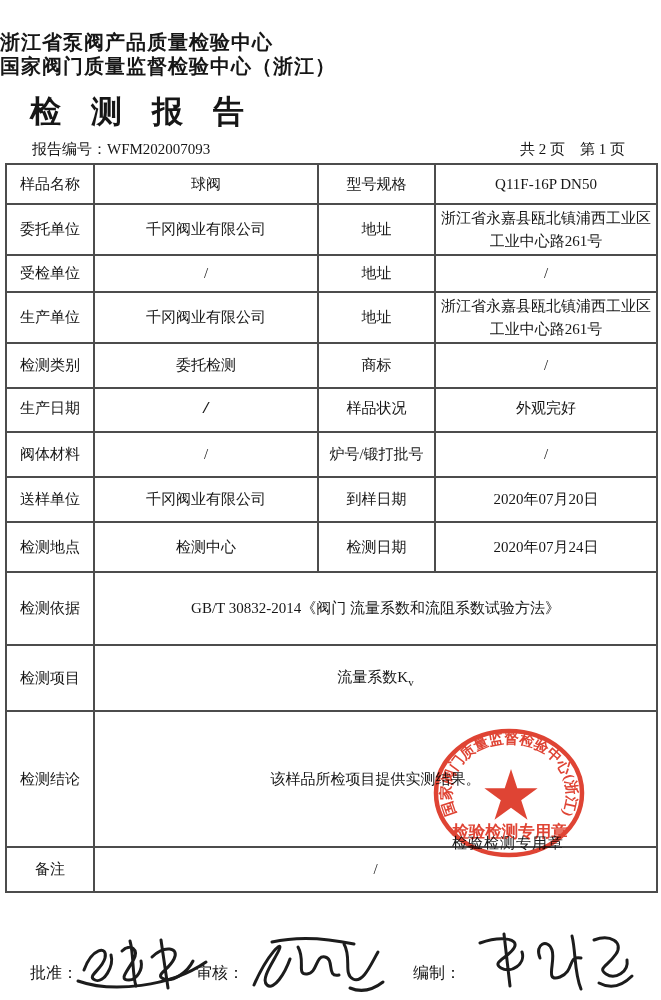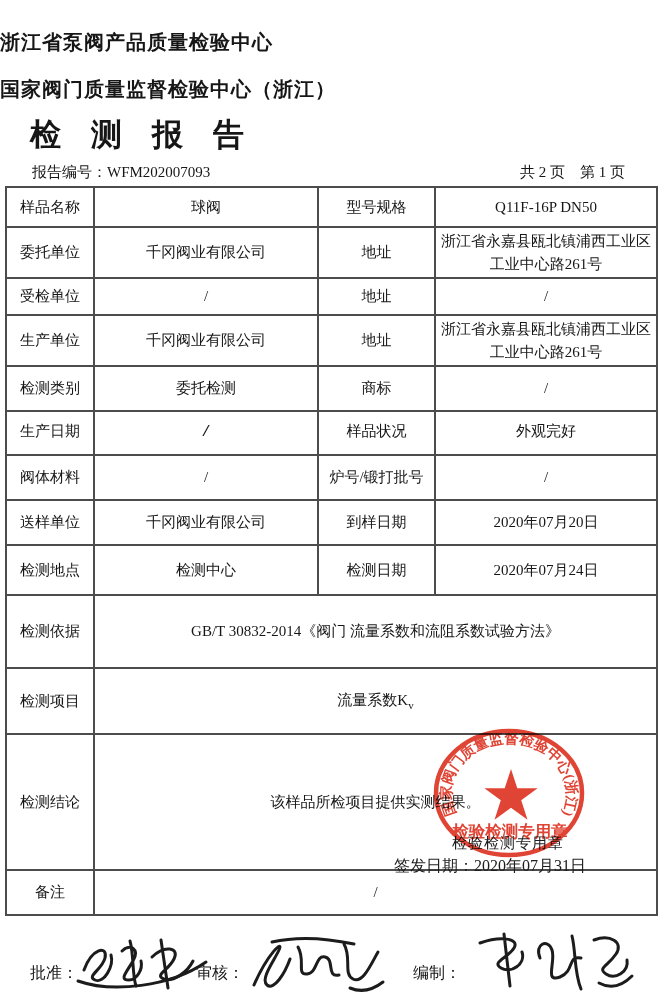--- a/index.html
+++ b/index.html
@@ -8,21 +8,21 @@
     width: 661px; height: 1000px; position: relative;
     background: #ffffff; color: #161616; overflow: hidden;
     font-family: "Liberation Serif", "DejaVu Serif", serif;
   }
   
   .org-title {
     text-align: left; font-weight: bold; font-size: 20px;
     letter-spacing: 1px; line-height: 1.2;
   }
   .org-title.first { padding-top: 30px; }
-  .org-title.second { margin-top: 23px; }
+  .org-title.second { margin-top: 0; }
   .report-title {
     font-weight: bold; font-size: 31px;
     margin-top: 13px; letter-spacing: 30px; text-indent: 30px;
     font-family: "Liberation Sans", "DejaVu Sans", sans-serif;
   }
   .meta-row {
     display: flex; justify-content: space-between; align-items: flex-end;
     margin-top: 7px; padding: 0 36px 0 32px; font-size: 15px;
   }
   
@@ -182,21 +182,20 @@
     </tr>
 
     <tr class="r14">
       <td class="lab">备注</td>
       <td colspan="3">/</td>
     </tr>
   </tbody>
     </table>
 
   <div class="stamp-caption-black">检验检测专用章</div>
-  <div class="issue-date">签发日期：2020年07月31日</div>
 
   <svg class="stamp-svg" width="160" height="145" viewBox="0 0 160 145">
     <ellipse cx="79" cy="69" rx="73" ry="62" fill="none" stroke="#dd3524" stroke-width="4.5"></ellipse>
     <polygon fill="#dd3524" points="81,45 87.3,64.3 107.6,64.3 91.2,76.3 97.5,95.7 81,83.7 64.5,95.7 70.8,76.3 54.4,64.3 74.7,64.3"></polygon>
     <defs>
       <path id="ringArc" d="M 28.8 94 A 58 50 0 1 1 129.2 94" fill="none"></path>
     </defs>
     <text font-size="14.5" font-weight="bold" fill="#dd3524" font-family="Liberation Serif, DejaVu Serif, serif">
       <textPath href="#ringArc" startOffset="50%" text-anchor="middle">国家阀门质量监督检验中心(浙江)</textPath>
     </text>

